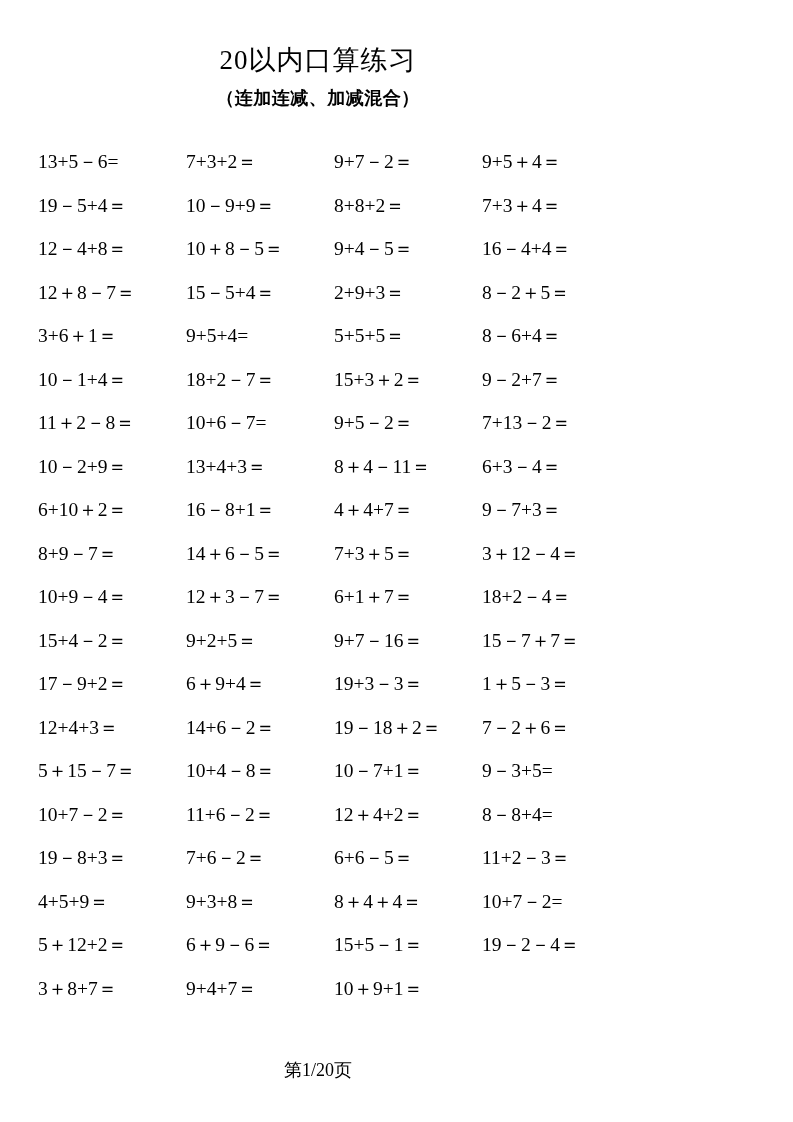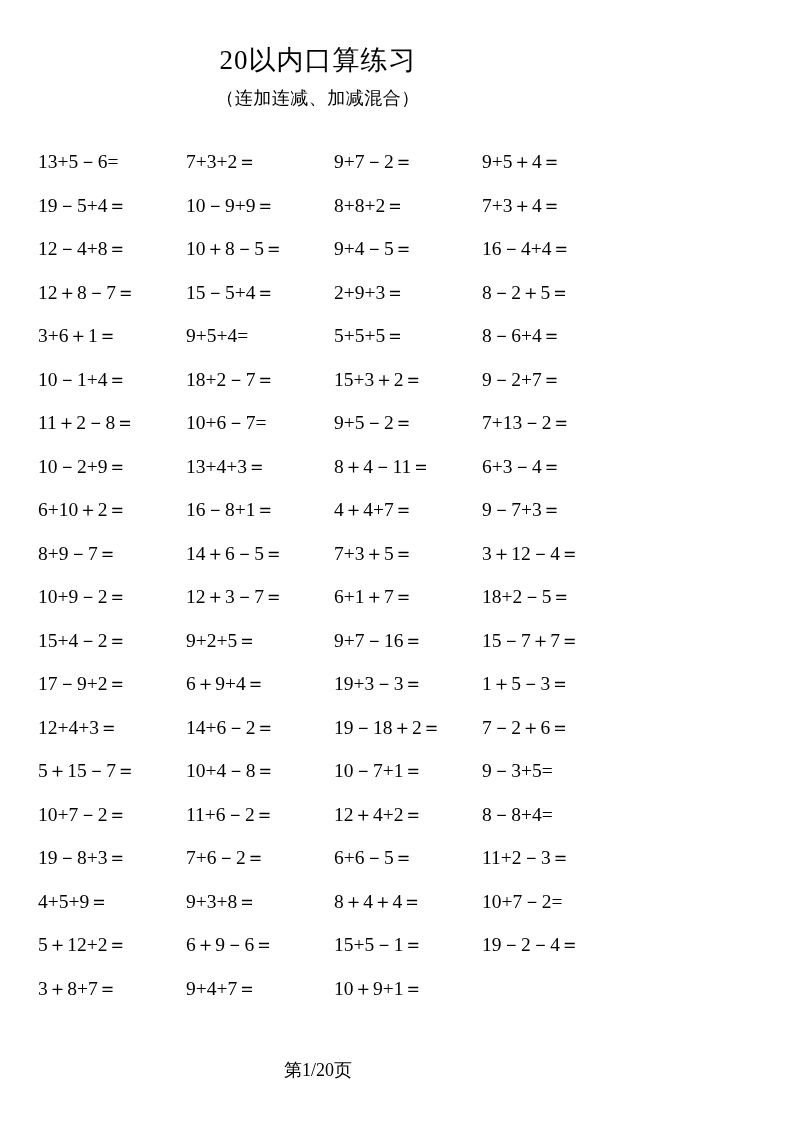--- a/index.html
+++ b/index.html
@@ -27,20 +27,21 @@
     font-size: 27px;
     letter-spacing: 1px;
     margin: 6px 0 0 0;
     font-weight: normal;
   }
   .subtitle {
     text-align: center;
     font-size: 18px;
     margin: 8px 0 0 0;
     letter-spacing: 0.5px;
+    font-weight: bold;
   }
   .grid {
     margin-top: 30px;
     display: grid;
     grid-template-columns: repeat(4, 1fr);
     row-gap: 0px;
     column-gap: 0px;
   }
   .cell {
     height: 43.5px;
@@ -106,24 +107,24 @@
       <div class="cell"><span class="cell-inner">8＋4－11＝</span></div>
       <div class="cell"><span class="cell-inner">6+3－4＝</span></div>
       <div class="cell"><span class="cell-inner">6+10＋2＝</span></div>
       <div class="cell"><span class="cell-inner">16－8+1＝</span></div>
       <div class="cell"><span class="cell-inner">4＋4+7＝</span></div>
       <div class="cell"><span class="cell-inner">9－7+3＝</span></div>
       <div class="cell"><span class="cell-inner">8+9－7＝</span></div>
       <div class="cell"><span class="cell-inner">14＋6－5＝</span></div>
       <div class="cell"><span class="cell-inner">7+3＋5＝</span></div>
       <div class="cell"><span class="cell-inner">3＋12－4＝</span></div>
-      <div class="cell"><span class="cell-inner">10+9－2＝</span></div>
+      <div class="cell"><span class="cell-inner">10+9－4＝</span></div>
       <div class="cell"><span class="cell-inner">12＋3－7＝</span></div>
       <div class="cell"><span class="cell-inner">6+1＋7＝</span></div>
-      <div class="cell"><span class="cell-inner">18+2－5＝</span></div>
+      <div class="cell"><span class="cell-inner">18+2－4＝</span></div>
       <div class="cell"><span class="cell-inner">15+4－2＝</span></div>
       <div class="cell"><span class="cell-inner">9+2+5＝</span></div>
       <div class="cell"><span class="cell-inner">9+7－16＝</span></div>
       <div class="cell"><span class="cell-inner">15－7＋7＝</span></div>
       <div class="cell"><span class="cell-inner">17－9+2＝</span></div>
       <div class="cell"><span class="cell-inner">6＋9+4＝</span></div>
       <div class="cell"><span class="cell-inner">19+3－3＝</span></div>
       <div class="cell"><span class="cell-inner">1＋5－3＝</span></div>
       <div class="cell"><span class="cell-inner">12+4+3＝</span></div>
       <div class="cell"><span class="cell-inner">14+6－2＝</span></div>

